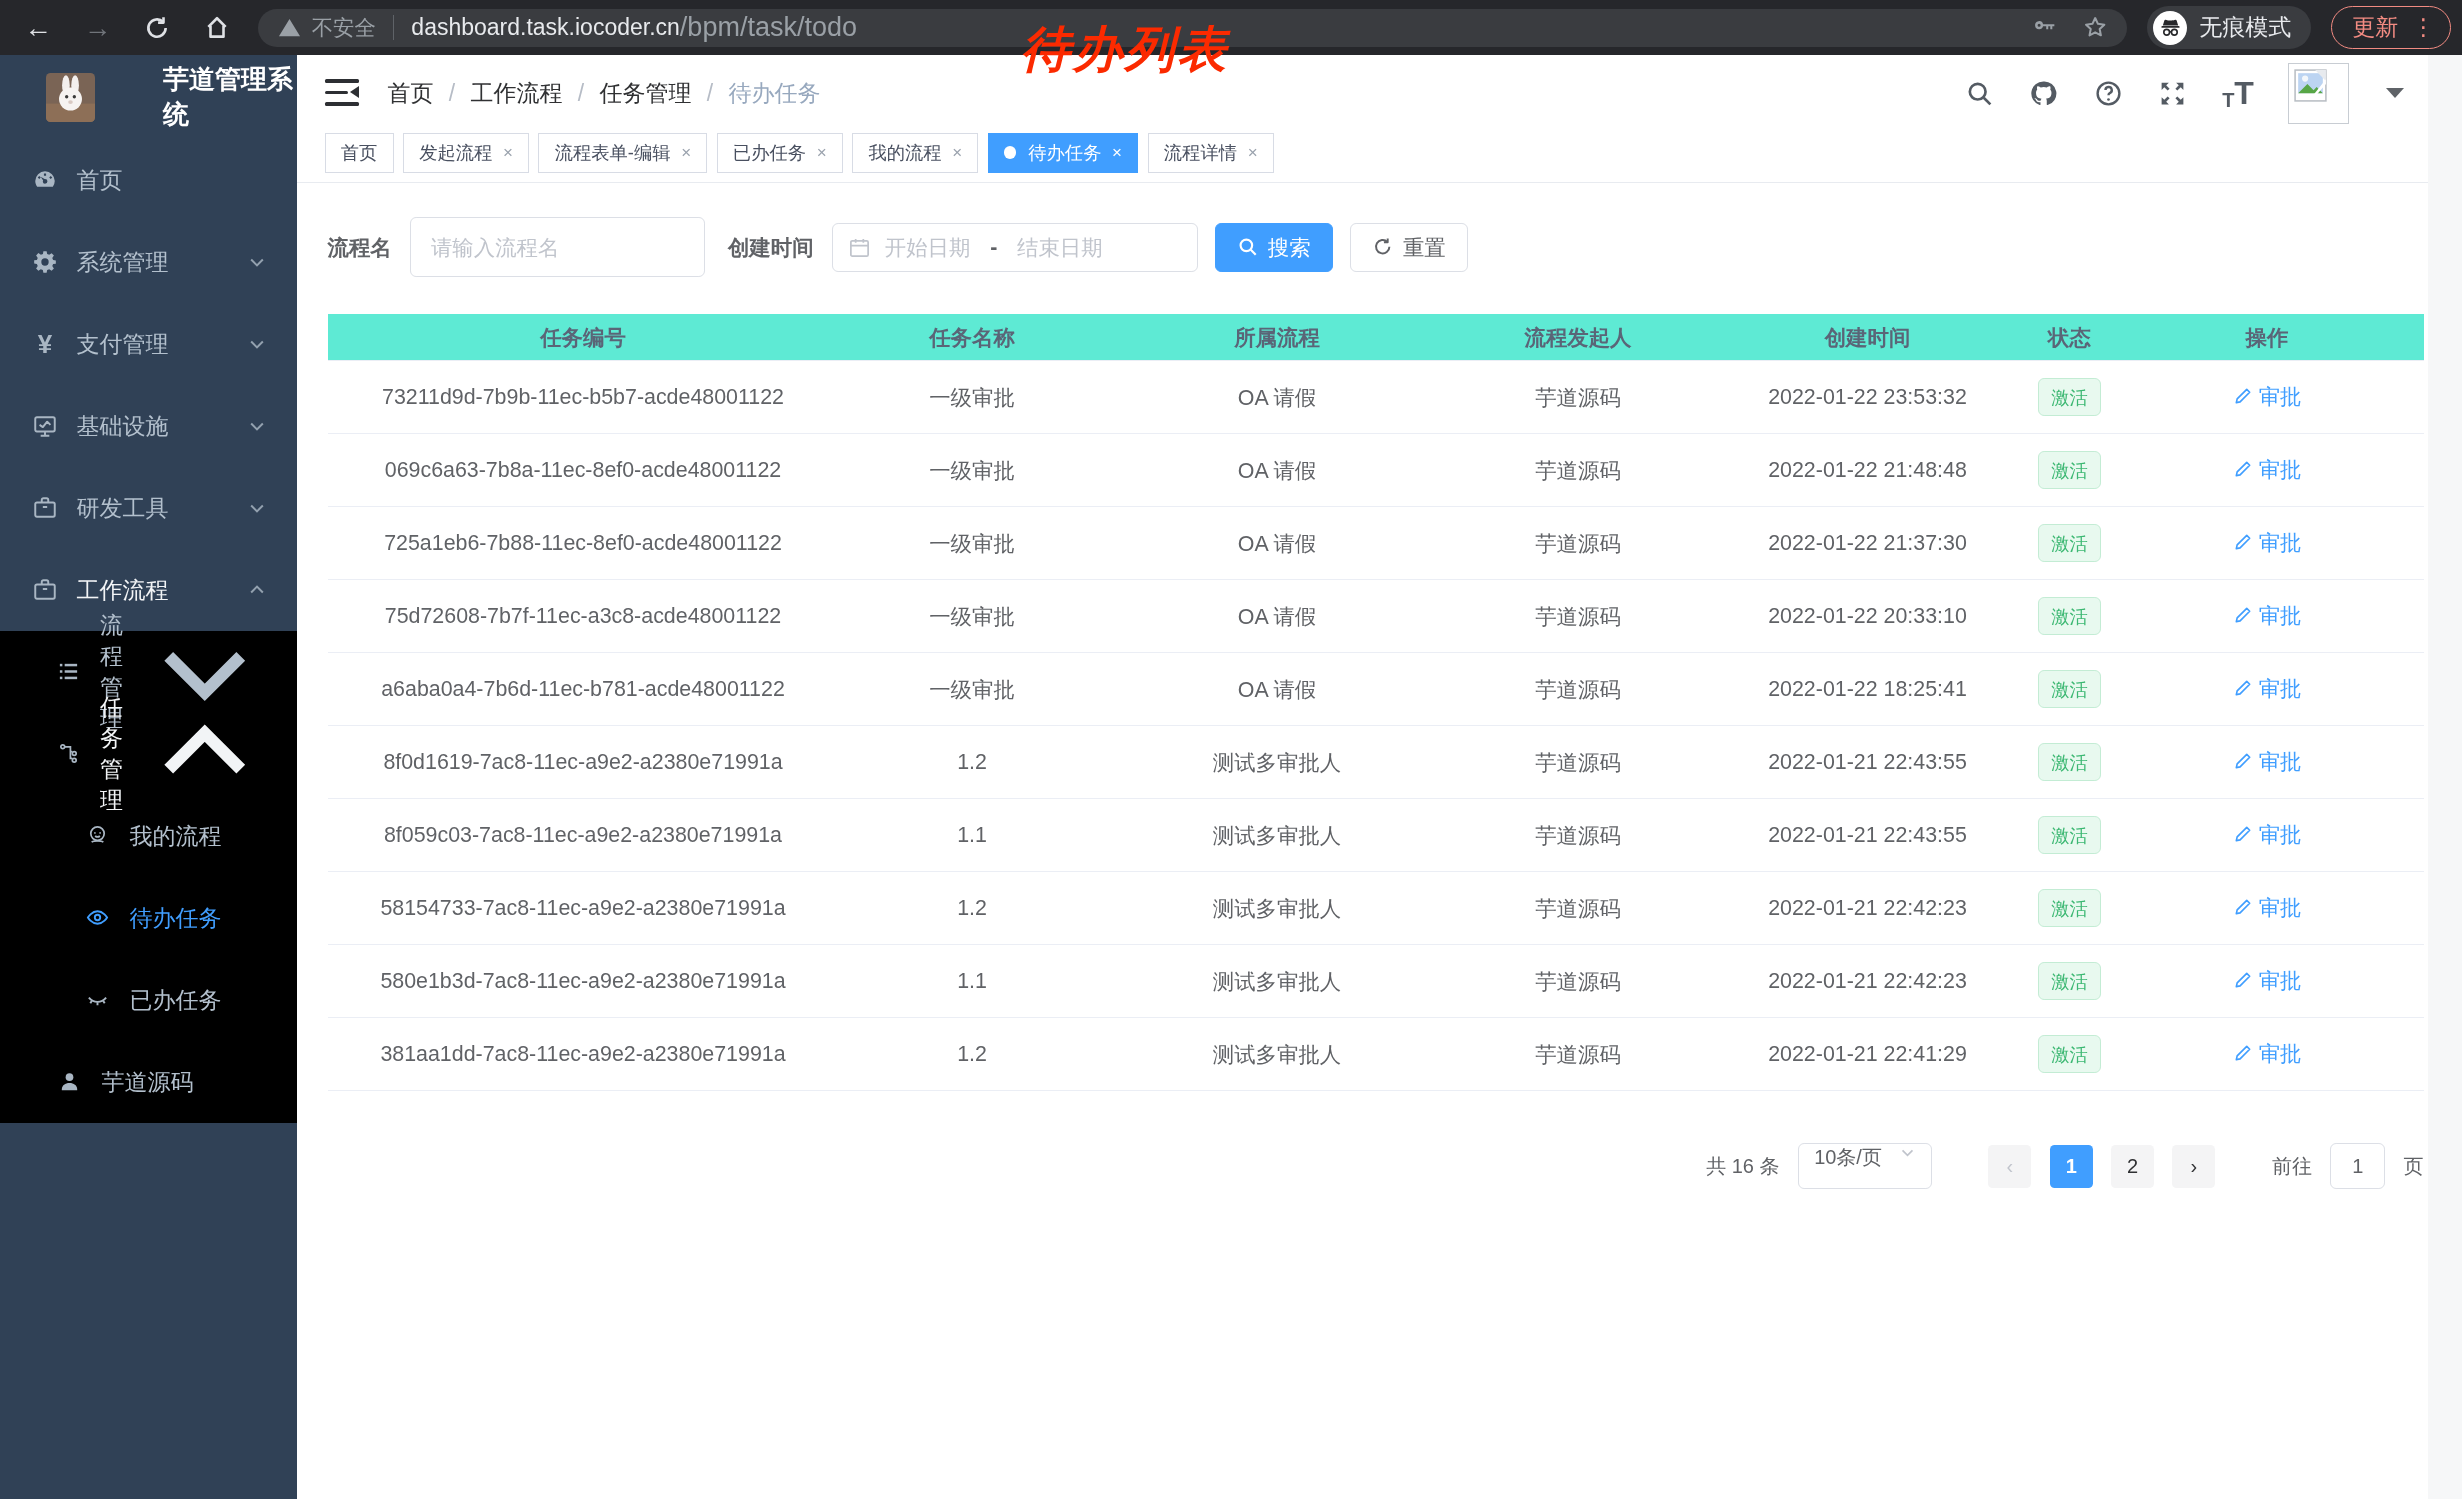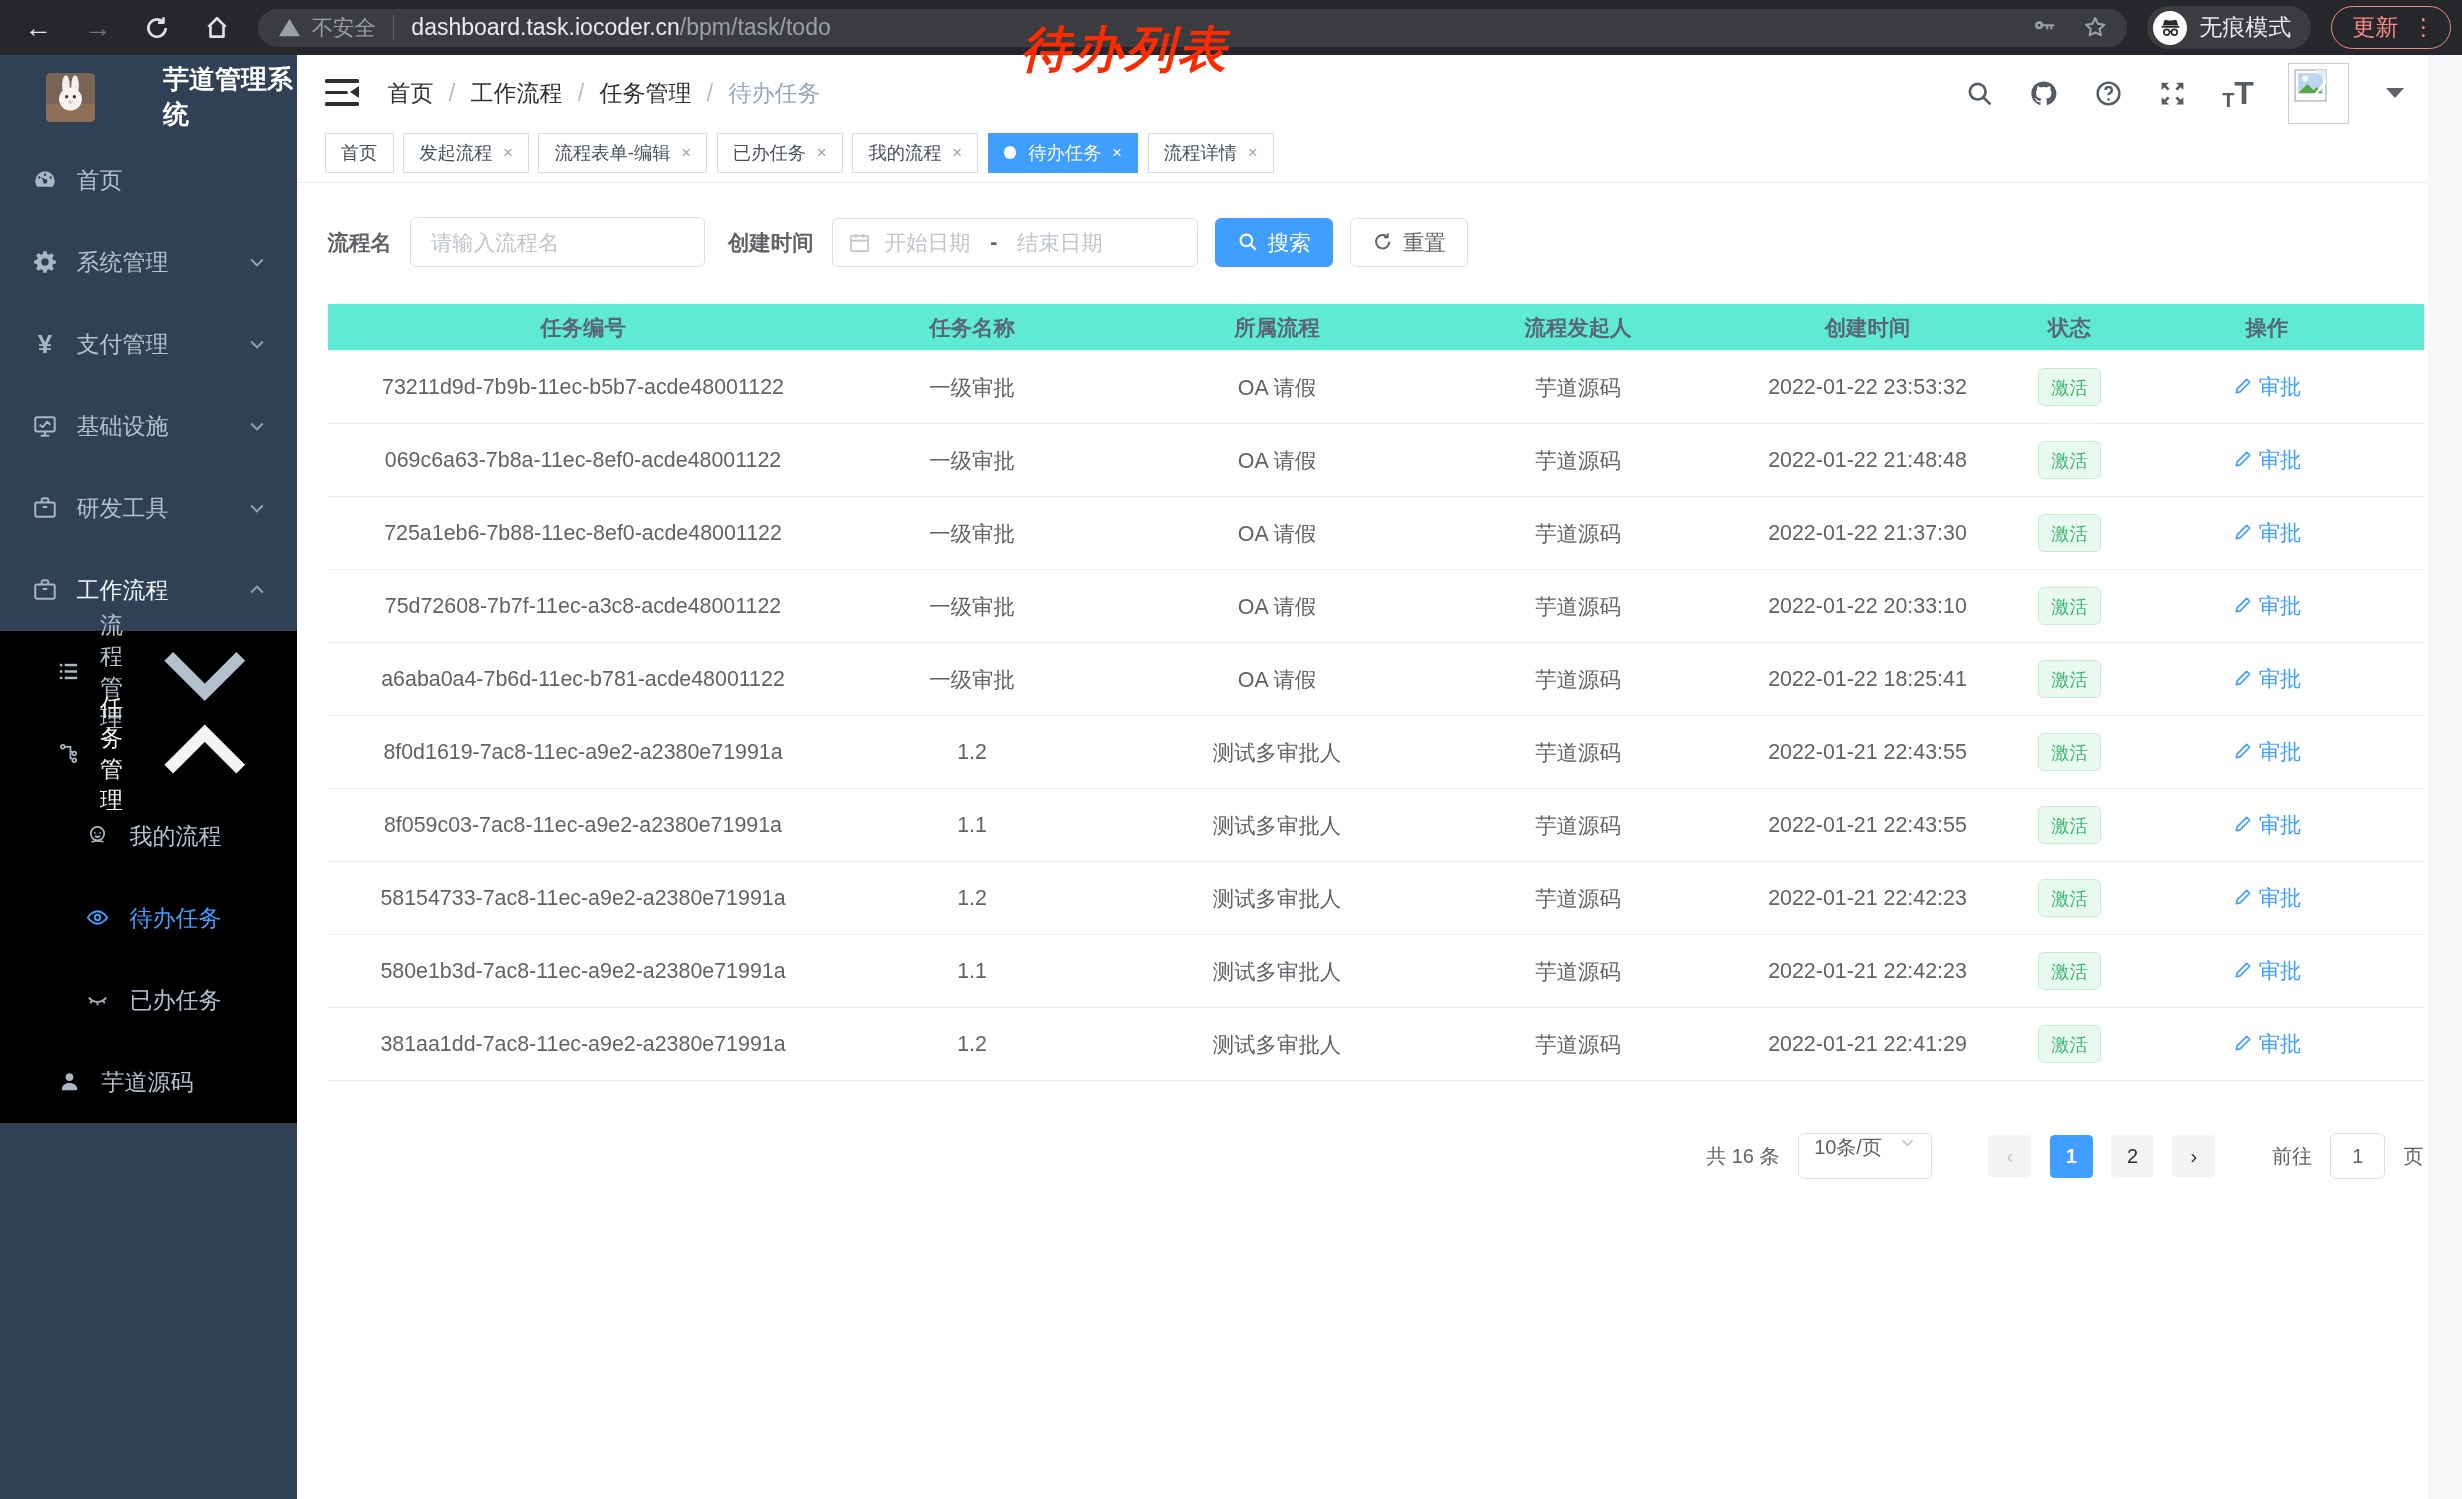--- a/index.html
+++ b/index.html
@@ -12,21 +12,21 @@
   .chrome .nbtn { width:30.5px; height:30.5px; display:flex; align-items:center; justify-content:center;
     color:#dfe1e5; font-size:27.5px; line-height:1; }
   .chrome .nbtn.dim { color:#70747a; }
   .chrome .nbtn svg { width:26px; height:26px; }
   .addr { flex:0 0 auto; width:1869px; height:38px; margin-left:4.6px; background:#3a3c40; border-radius:19px;
     display:flex; align-items:center; padding:0 20px; color:#9aa0a6; }
   .addr .warn { width:23px; height:23px; margin-right:10.7px; }
   .addr .sec { font-size:21.4px; color:#9aa0a6;text-align:right; }
   .addr .sep { width:1.5px; height:24.4px; background:#5f6368; margin:0 17px; }
   .addr .host { font-size:23px; color:#e8eaed; }
-  .addr .path { font-size:23px; color:#9aa0a6; }
+  .addr .path { font-size:27px; color:#9aa0a6; }
   .addr .spacer { flex:1; }
   .addr .aicon { width:24.4px; height:24.4px; color:#9aa0a6; margin-left:26px; }
   .incog { display:flex; align-items:center; gap:12.2px; background:#3a3c40; border-radius:21.4px;
     height:43px; padding:0 20px 0 6.1px; margin-left:20px; }
   .incog .badge-ic { width:34px; height:34px; background:#fff; border-radius:50%; display:flex;
     align-items:center; justify-content:center; }
   .incog .badge-ic svg { width:23px; height:23px; }
   .incog .txt { color:#e8eaed; font-size:23px; }
   .updpill { display:flex; align-items:center; gap:13.7px; margin-left:20px; border:1.5px solid #f28b82;
     border-radius:23px; height:43px; padding:0 13.7px 0 20px; color:#f28b82; }
@@ -98,21 +98,21 @@
   .tab.active { background:#409eff; border-color:#409eff; color:#fff; }
   .tab.active .x { color:#fff; }
   .tab.active::before { content:""; width:12.2px; height:12.2px; border-radius:50%; background:#fff; margin-right:1.5px; }
 
   .content { padding:34px 0 0 30.5px; }
 
   
   .filters { display:flex; align-items:center; }
   .flabel { font-size:21.4px; font-weight:bold; color:#606266; margin-right:18.3px; }
   .fl2 { margin-left:23px; }
-  .tin { width:295px; height:50px; border:1.5px solid #dcdfe6; border-radius:6.1px; display:flex;
+  .tin { width:295px; height:60px; border:1.5px solid #dcdfe6; border-radius:6.1px; display:flex;
     align-items:center; padding:0 20px; background:#fff; }
   .tin .ph { color:#c0c4cc; font-size:21.4px; }
   .dates { width:366px; height:49px; border:1.5px solid #dcdfe6; border-radius:6.1px; display:flex;
     align-items:center; padding:0 15.3px; gap:13.7px; background:#fff; margin-right:17px; }
   .dates .cal { width:23px; height:23px; color:#c0c4cc; }
   .dates .ph { color:#c0c4cc; font-size:21.4px; }
   .dates .dsep { color:#606266; font-size:21.4px; font-weight:bold; padding:0 6.1px; }
   .btn { height:49px; border-radius:6.1px; display:flex; align-items:center; gap:9.2px; font-size:21.4px;
     padding:0 21.4px; cursor:pointer; }
   .btn svg { width:21.4px; height:21.4px; }

